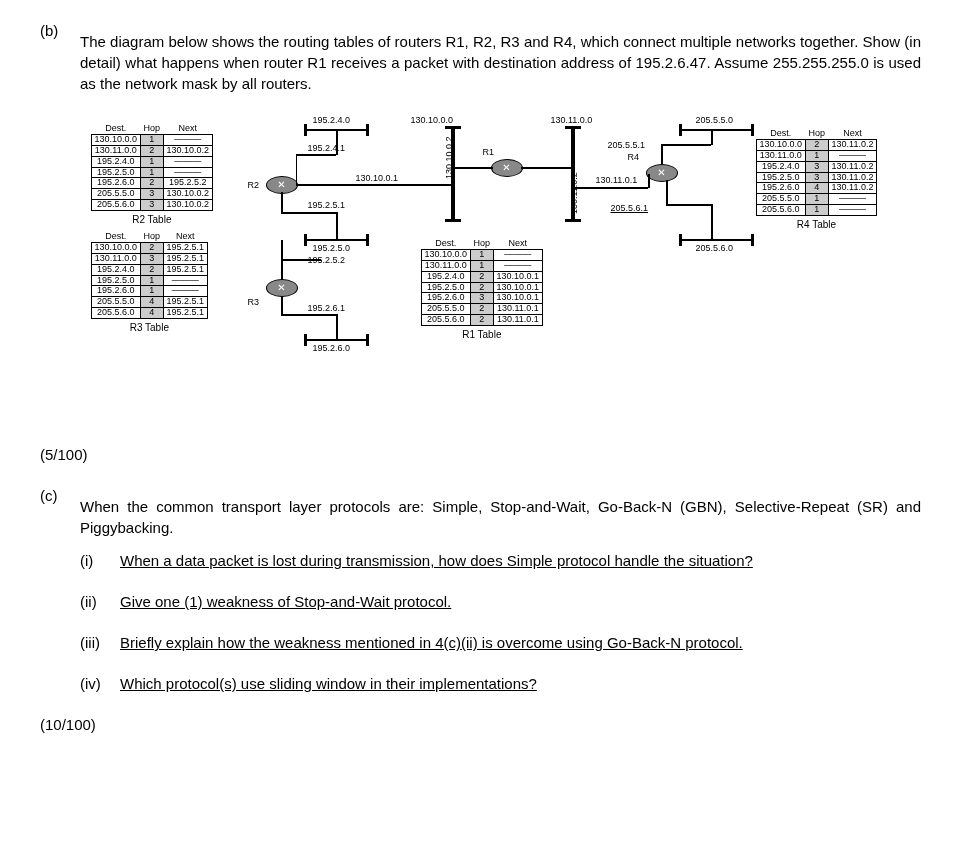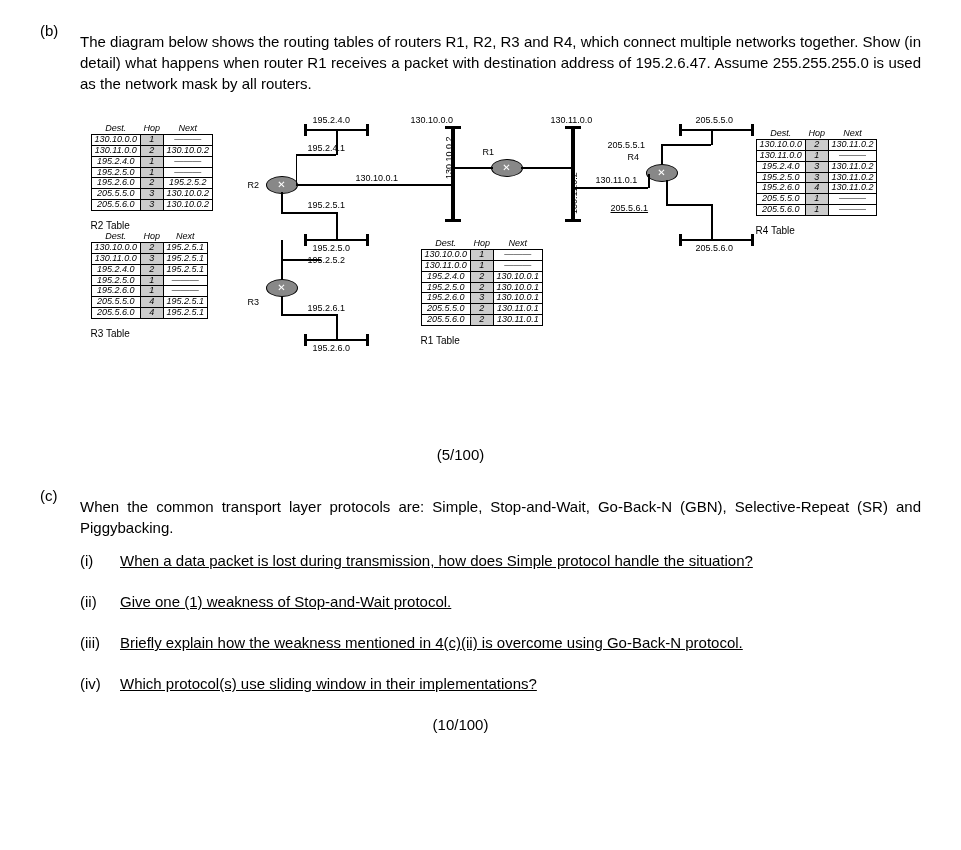--- a/index.html
+++ b/index.html
@@ -31,54 +31,53 @@
   }
   .sub-label {
     width: 40px;
     flex-shrink: 0;
   }
   .sub-text {
     flex: 1;
     text-decoration: underline;
   }
   .score {
-    text-align: center;
+    text-align: left;
     margin: 20px 40px 20px 0;
   }
   .diagram-wrap {
     position: relative;
     width: 820px;
     height: 310px;
     margin: 20px auto;
     font-size: 10px;
   }
   .rtable {
     border-collapse: collapse;
     font-size: 9px;
     line-height: 1.1;
-    font-style: italic;
   }
   .rtable td {
     border: 1px solid #000;
     padding: 0 3px;
     text-align: center;
     background: #fff;
   }
   .rtable .hd {
     border: none;
     font-size: 9px;
     background: transparent;
   }
   .rtable .g {
     background: #ccc;
   }
   .tlabel {
     font-size: 10px;
-    text-align: left;
-    margin-top: 8px;
+    text-align: center;
+    margin-top: 2px;
   }
   .router {
     width: 30px;
     height: 16px;
     background: #888;
     border: 1px solid #000;
     border-radius: 50%;
     position: absolute;
     display: flex;
     align-items: center;

